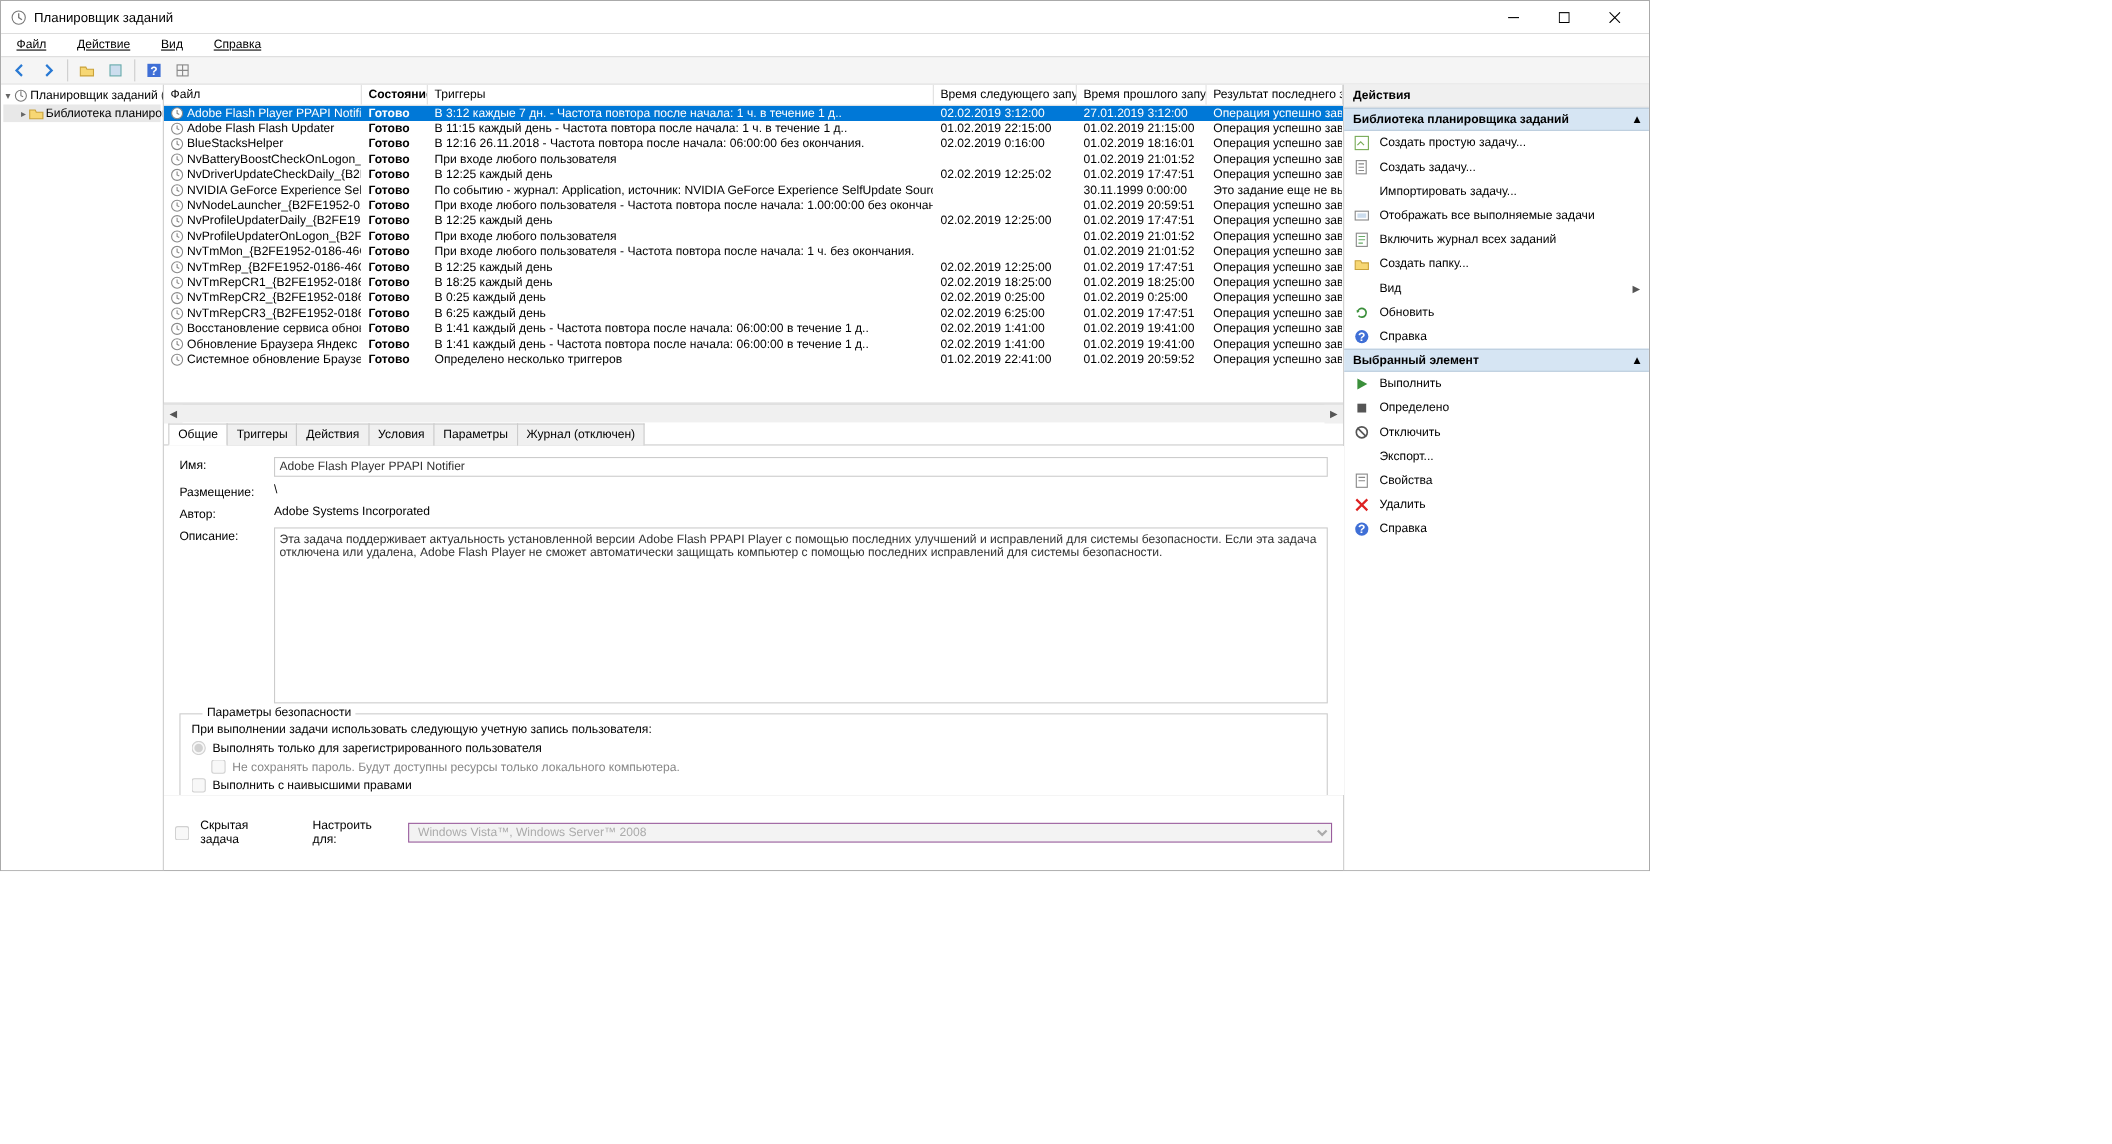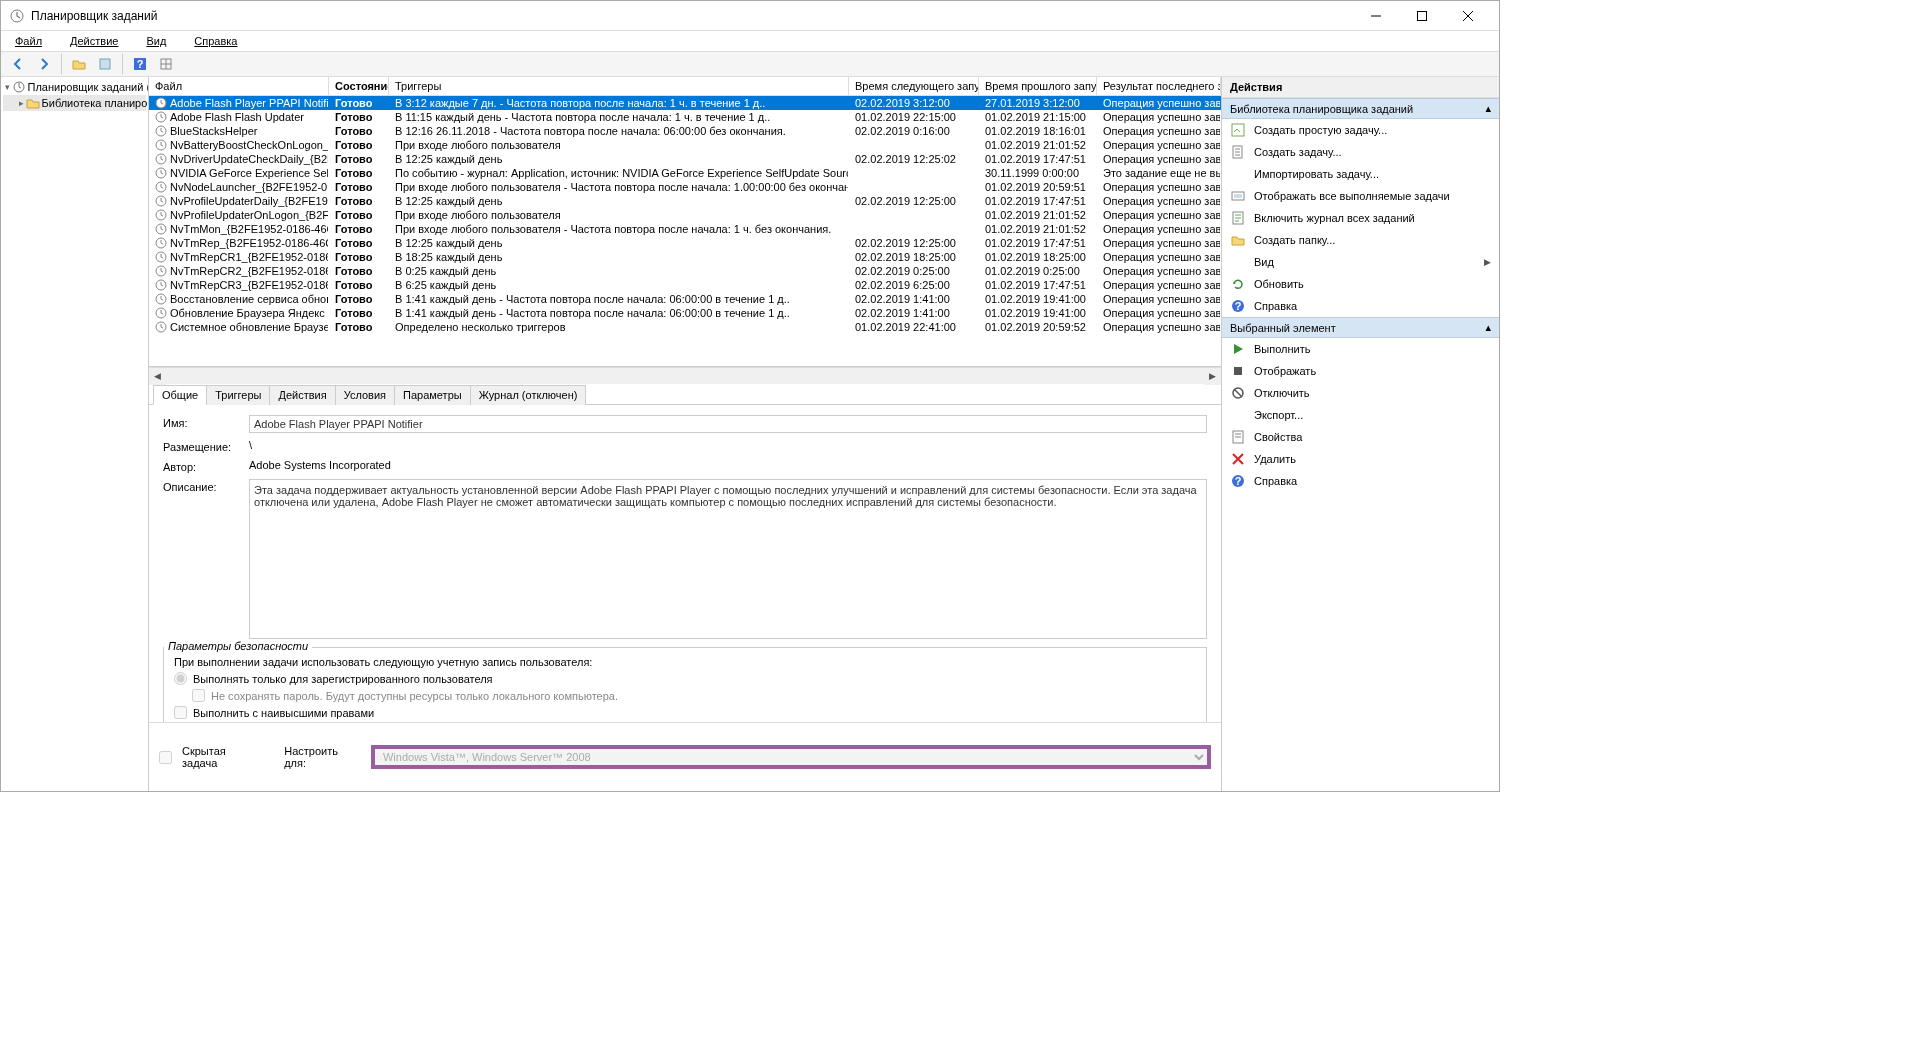--- a/index.html
+++ b/index.html
@@ -44,30 +44,30 @@
 .tabs { display: flex; border-bottom: 1px solid #ccc; padding-left: 4px; }
 .tab { padding: 3px 8px; border: 1px solid #ccc; border-bottom: none; background: #f0f0f0; margin-right: -1px; cursor: pointer; position: relative; top: 1px; }
 .tab.active { background: #fff; border-bottom: 1px solid #fff; }
 .tab-content { flex: 1; padding: 10px 14px; overflow: auto; background: #fff; }
 .form-row { display: flex; align-items: flex-start; margin-bottom: 6px; }
 .form-label { width: 86px; padding-top: 2px; }
 .form-value { flex: 1; }
 .form-input { width: 100%; border: 1px solid #ccc; padding: 2px 4px; background: #fff; font-size: 11px; color: #333; }
 .form-textarea { width: 100%; height: 160px; border: 1px solid #ccc; padding: 4px; background: #fff; resize: none; font-size: 11px; color: #333; }
 .sec-box { border: 1px solid #ccc; padding: 8px 10px; margin-top: 6px; position: relative; }
-.sec-box-title { position: absolute; top: -8px; left: 0; background: #fff; padding: 0 4px; font-style: italic; }
+.sec-box-title { position: absolute; top: -8px; left: 20px; background: #fff; padding: 0 4px; }
 .radio-row, .check-row { display: flex; align-items: center; gap: 6px; margin: 4px 0; }
 .check-row.indent { margin-left: 18px; align-items: center; }
 input[type=radio], input[type=checkbox] { margin: 0; }
 .footer-row { display:flex; align-items:center; gap:10px; border-top:1px solid #ddd; padding:22px 10px; }
-.footer-row select { border:4px solid #701a75; padding:1px 4px; color:#888; width: 860px; }
+.footer-row select { border:1px solid #701a75; padding:1px 4px; color:#888; width: 860px; }
 
 .right-pane { width: 278px; border-left: 1px solid #ccc; display: flex; flex-direction: column; background: #fff; }
 .right-header { background: #f0f0f0; padding: 4px 8px; border-bottom: 1px solid #ddd; font-weight: bold; }
-.right-section-title { background: #d6e5f3; padding: 3px 8px; font-weight: normal; display:flex; justify-content:space-between; align-items:center; border-top:1px solid #bcd; border-bottom:1px solid #bcd; }
+.right-section-title { background: #d6e5f3; padding: 3px 8px; font-weight: bold; display:flex; justify-content:space-between; align-items:center; border-top:1px solid #bcd; border-bottom:1px solid #bcd; }
 .action-item { padding: 3px 8px; display: flex; align-items: center; gap: 8px; cursor: pointer; }
 .action-icon { width: 16px; height: 16px; display: inline-flex; align-items: center; justify-content: center; flex-shrink:0; }
 .action-item .arrow { margin-left:auto; font-size:9px; color:#555; }
 svg { display:block; }
 </style>
 </head>
 <body>
 
 <div class="window">
   <div class="titlebar">
@@ -599,21 +599,21 @@
               </svg>
             </span>
             <span>Выполнить</span>
           </div>
           <div class="action-item">
             <span class="action-icon">
               <svg width="16" height="16">
                 <rect x="4" y="4" width="8" height="8" fill="#555"></rect>
               </svg>
             </span>
-            <span>Отображать</span>
+            <span>Определено</span>
           </div>
           <div class="action-item">
             <span class="action-icon">
               <svg width="16" height="16">
                 <circle cx="8" cy="8" r="5" fill="none" stroke="#555" stroke-width="1.5"></circle>
                 <path d="M4 4 l8 8" stroke="#555" stroke-width="1.5"></path>
               </svg>
             </span>
             <span>Отключить</span>
           </div>

